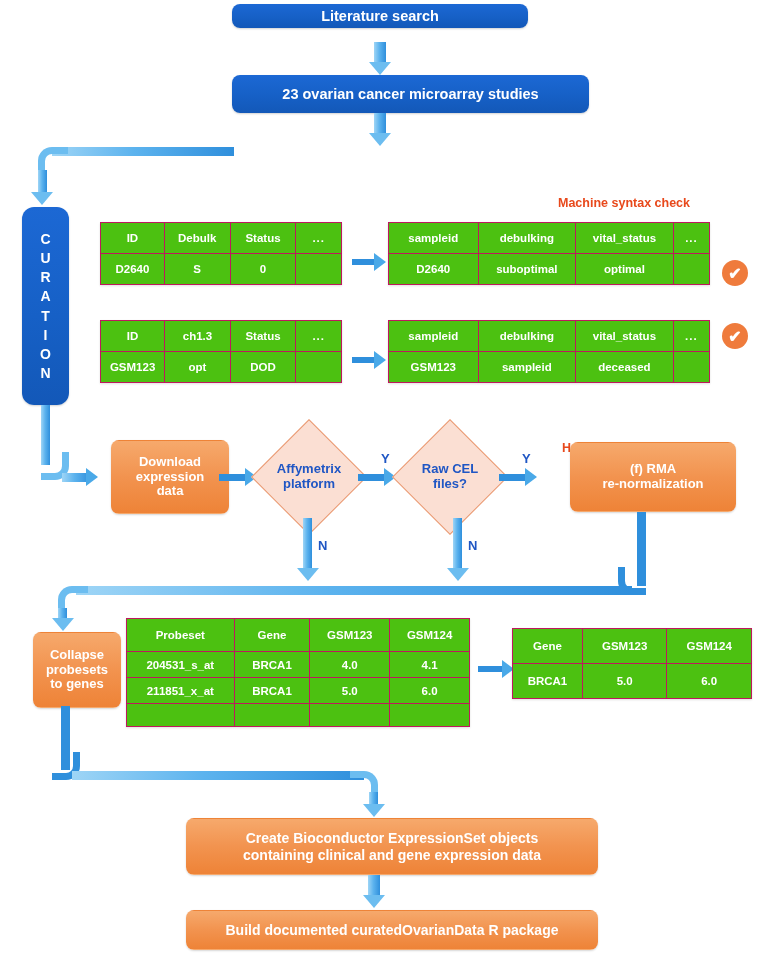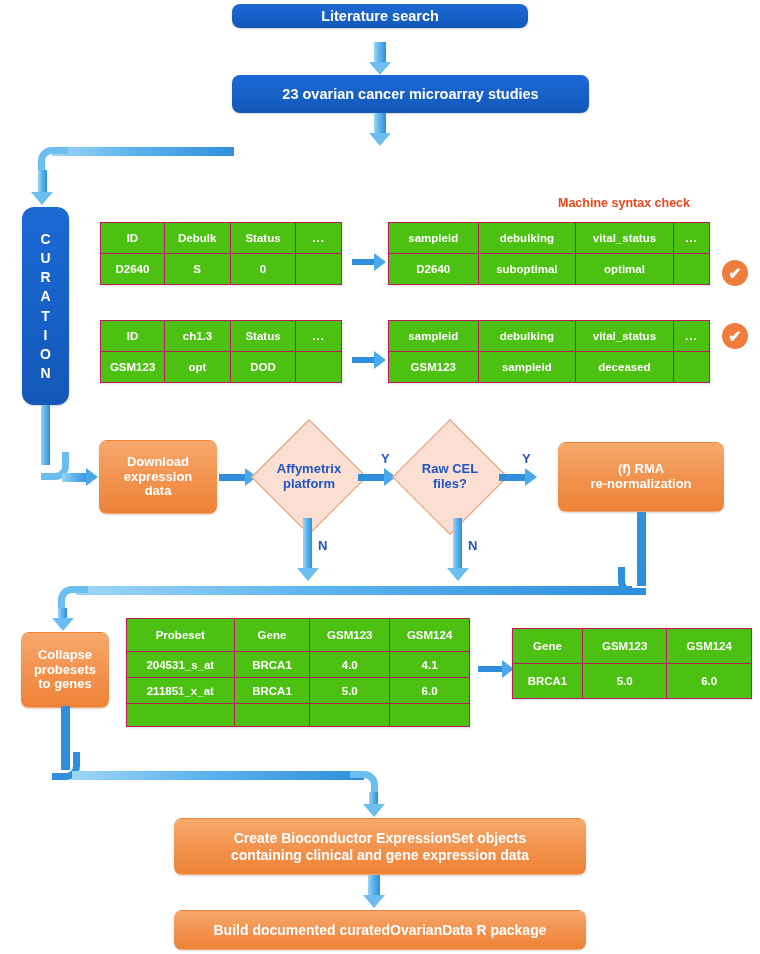--- a/index.html
+++ b/index.html
@@ -27,20 +27,21 @@
     border-radius:8px;
   }
   .blue{
     background:linear-gradient(180deg,#1c68d4 0%,#1660c6 55%,#1358b8 100%);
     box-shadow:0 1px 2px rgba(0,0,0,.18);
   }
   .orange{
     background:linear-gradient(180deg,#f6a96c 0%,#f2934f 50%,#ee8337 100%);
     box-shadow:0 1px 2px rgba(0,0,0,.16);
     border:1px solid #e0accd00;
+    margin-left:12px;
   }
   .diamond{
     position:absolute;
     background:#fbdfd3;
     border:1px solid #e99a72;
     transform:rotate(45deg);
     box-sizing:border-box;
   }
   .diamond .dlabel{
     transform:rotate(-45deg);

